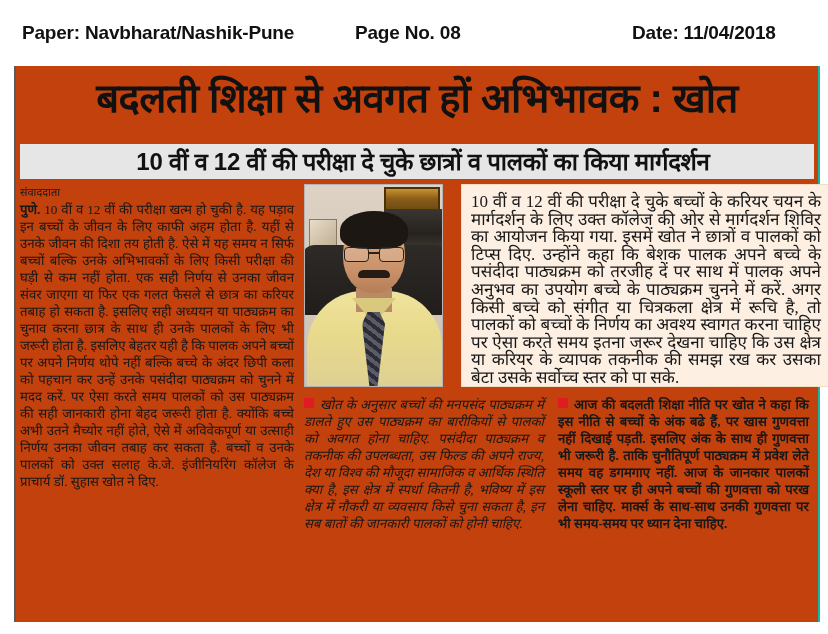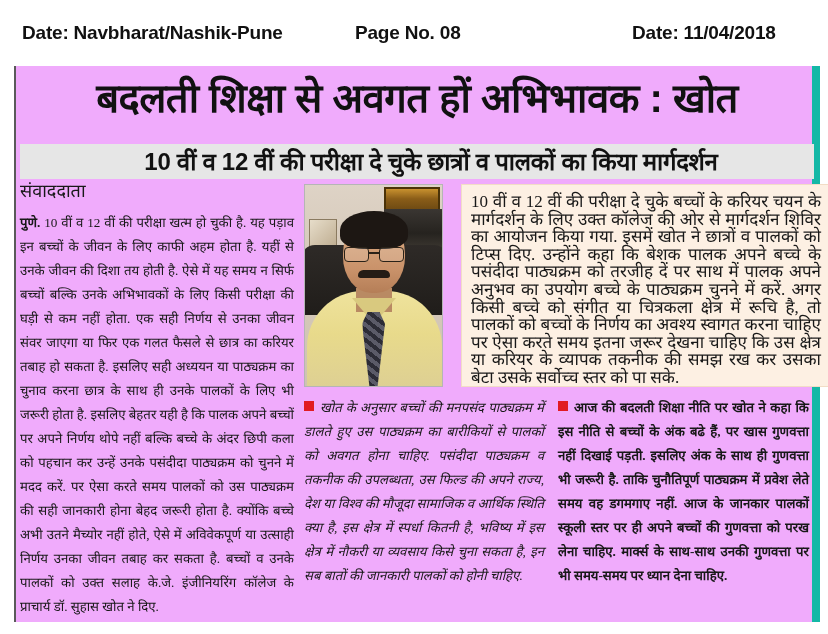--- a/index.html
+++ b/index.html
@@ -33,23 +33,23 @@
   #meta-date   { position: absolute; left: 632px; top: 0; white-space: nowrap; }
 
   
   #clipping {
     position: absolute;
     left: 14px;
     top: 66px;
     width: 806px;
     height: 556px;
     border-left: 2px solid #5a5a5a;
-    border-right: 8px solid #14b8a6;
+    border-right: 2px solid #14b8a6;
     box-sizing: border-box;
-    background: #f0abfc;
+    background: #c2410c;
   }
 
   
   #headline {
     position: absolute;
     left: 0;
     top: 10px;
     width: 802px;
     text-align: center;
     font-family: "Liberation Sans", "DejaVu Sans", sans-serif;
@@ -65,21 +65,21 @@
   #subhead-band {
     position: absolute;
     left: 4px;
     top: 78px;
     width: 794px;
     height: 35px;
     background: #e6e6e6;
   }
   #subhead {
     position: absolute;
-    left: 16px;
+    left: 8px;
     top: 1px;
     width: 790px;
     text-align: center;
     font-family: "Liberation Sans", "DejaVu Sans", sans-serif;
     font-weight: bold;
     font-size: 24px;
     line-height: 33px;
     letter-spacing: -0.3px;
     color: #111;
     white-space: nowrap;
@@ -100,32 +100,32 @@
     box-sizing: border-box;
   }
 
   #col-left   { left: 0px;   width: 274px; }
   #col-mid    { left: 283px; width: 248px; border-left: 1px solid #9a9a9a; padding-left: 8px; }
   #col-right  { left: 537px; width: 259px; border-left: 1px solid #9a9a9a; padding-left: 8px; }
 
   .art-text {
     font-family: "Liberation Serif", "DejaVu Serif", serif;
     font-size: 13.2px;
-    line-height: 24px;
+    line-height: 17px;
     text-align: justify;
     color: #181818;
     margin: 0;
   }
 
   .byline {
-    font-family: Liberation Mono, monospace;
-    font-size: 18px;
+    font-family: Liberation Sans, sans-serif;
+    font-size: 11px;
     line-height: 16px;
     color: #181818;
-    margin: 0 0 11px 0;
+    margin: 0 0 1px 0;
   }
   .dateline {
     font-weight: bold;
   }
 
   
   #photo-wrap {
     position: absolute;
     left: 0px;
     top: 0px;
@@ -290,21 +290,21 @@
   }
 
   
   #mid-lower  { position: absolute; left: 0;  top: 212px; width: 240px; font-style: italic; }
   #right-lower{ position: absolute; left: 0;  top: 212px; width: 251px; font-weight: bold; }
 </style>
 </head>
 <body>
 
 <div id="meta-header">
-  <span id="meta-paper">Date: Navbharat/Nashik-Pune</span>
+  <span id="meta-paper">Paper: Navbharat/Nashik-Pune</span>
   <span id="meta-page">Page No. 08</span>
   <span id="meta-date">Date: 11/04/2018</span>
 </div>
 
 <div id="clipping">
 
   <div id="headline">बदलती शिक्षा से अवगत हों अभिभावक : खोत</div>
 
   <div id="subhead-band">
     <div id="subhead">10 वीं व 12 वीं की परीक्षा दे चुके छात्रों व पालकों का किया मार्गदर्शन</div>

